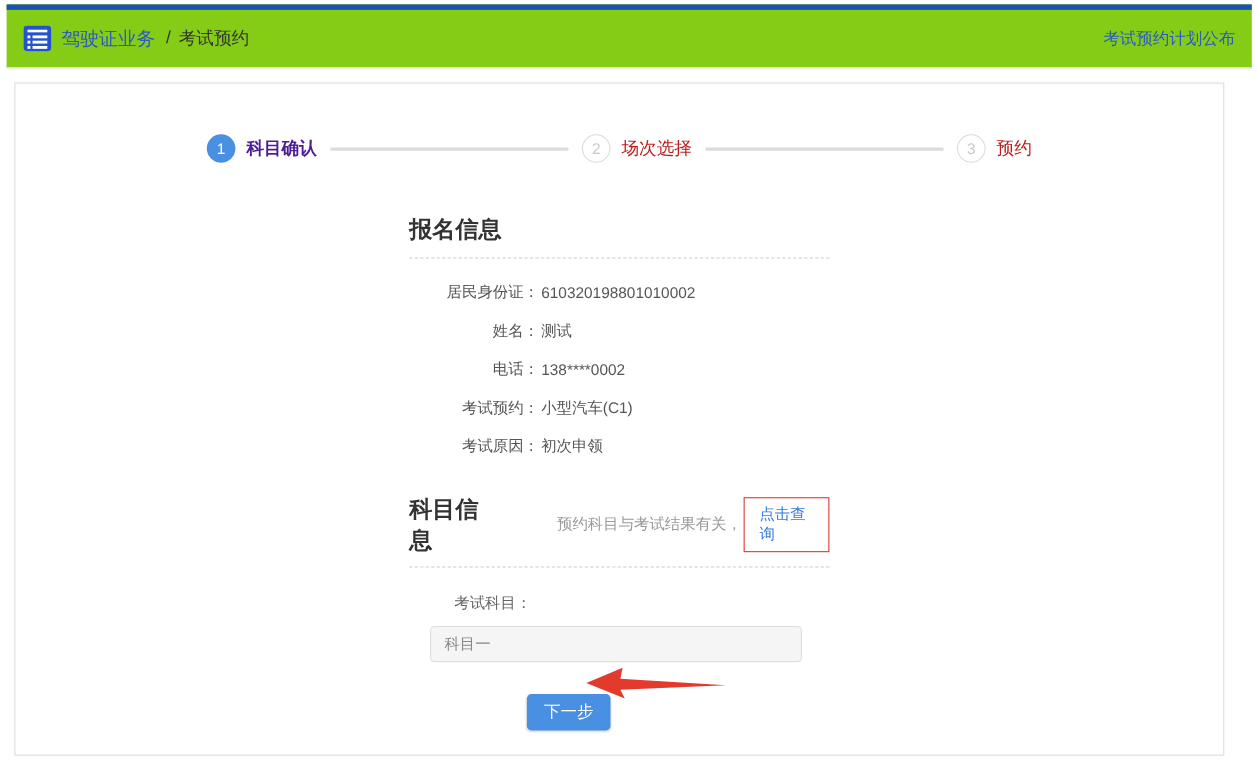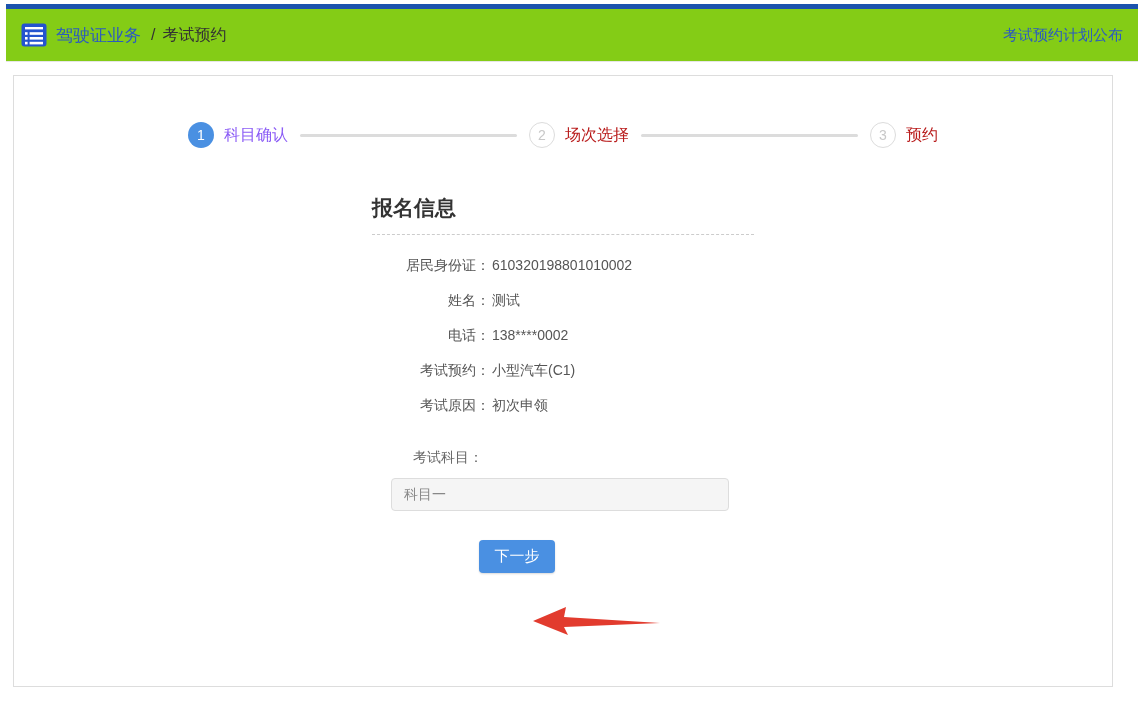--- a/index.html
+++ b/index.html
@@ -24,30 +24,30 @@
     background:#fff; border:1px solid #ddd; }
 
   
   .stepper { margin:46px auto 0; width:750px; display:flex; align-items:center; }
   .step { display:flex; align-items:center; }
   .step-circle { width:26px; height:26px; border-radius:50%; display:flex;
     align-items:center; justify-content:center; font-size:14px; }
   .step.active .step-circle { background:#4a90e2; color:#fff; }
   .step.inactive .step-circle { background:#fff; border:1px solid #dcdcdc; color:#c8c8c8; }
   .step-label { margin-left:10px; font-size:16px; }
-  .step.active .step-label { color:#8b5cf6; }
+  .step.active .step-label { color:#4c1d95;font-weight:bold; }
   .step.inactive .step-label { color:#b91c1c; }
   .step-line { flex:1; height:3px; border-radius:2px; background:#dcdcdc; margin:0 12px; }
 
   
   .content { margin:46px 0 0 358px; width:382px; }
   .section-title { font-size:21px; font-weight:bold; color:#333; }
   .section-head { padding-bottom:12px; border-bottom:1px dashed #ccc; }
   .info-rows { margin-top:22px; }
-  .info-row { display:flex; margin-bottom:17px; font-size:14px; color:#555; }
+  .info-row { display:flex; margin-bottom:17px; font-size:14px; color:#555;align-items:center; }
   .info-label { width:118px; text-align:right; white-space:nowrap; }
   .info-value { margin-left:2px; white-space:nowrap; }
 
   .subject-section { margin-top:34px; }
   .subject-head { display:flex; align-items:center; padding-bottom:10px;
     border-bottom:1px dashed #ccc; }
   .subject-note { margin-left:60px; font-size:14px; color:#999; white-space:nowrap; }
   .query-box { margin-left:2px; border:1.5px solid #dd3b33; padding:6px 13px;
     display:inline-block; }
   .query-link { color:#2f7ae5; font-size:14px; text-decoration:none; cursor:pointer; }
@@ -137,20 +137,27 @@
             <span class="info-value">小型汽车(C1)</span>
           </div>
           <div class="info-row">
             <span class="info-label">考试原因：</span>
             <span class="info-value">初次申领</span>
           </div>
         </div>
       </div>
 
       <div class="subject-section">
+        <div class="subject-head">
+          <span class="section-title">科目信息</span>
+          <span class="subject-note">预约科目与考试结果有关，</span>
+          <span class="query-box">
+            <a class="query-link">点击查询</a>
+          </span>
+        </div>
         <div class="field-block">
           <div class="field-label">考试科目：</div>
           <div class="field-input">科目一</div>
         </div>
         <div class="btn-row">
           <button class="next-btn">下一步</button>
         </div>
       </div>
 
     </div>

